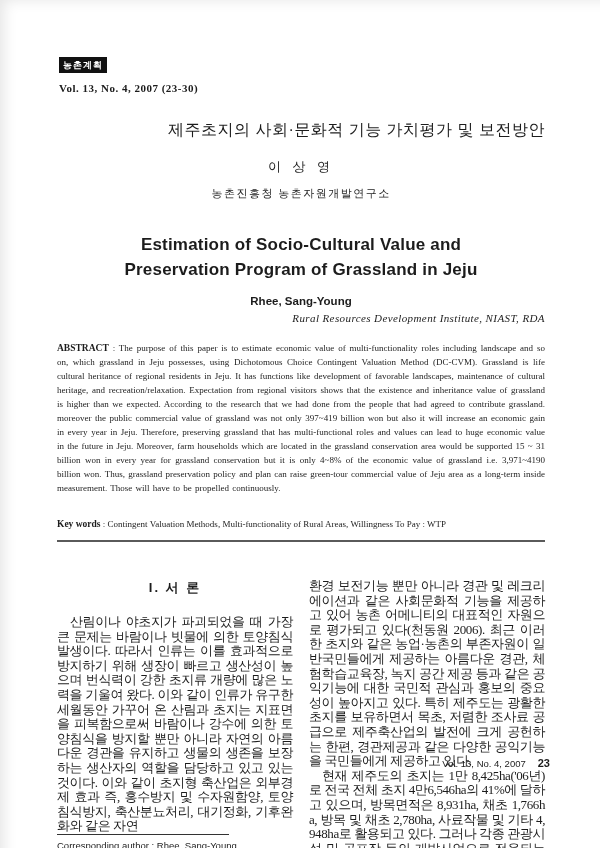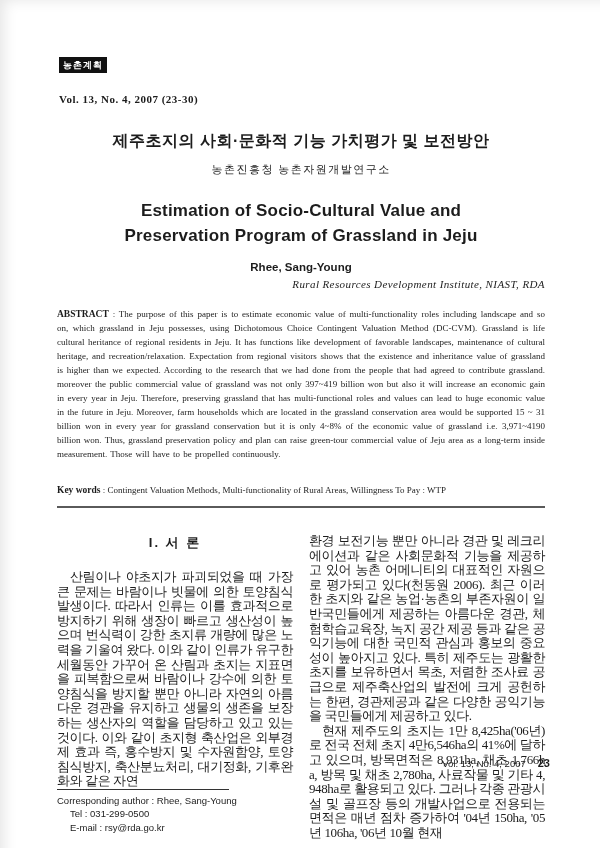--- a/index.html
+++ b/index.html
@@ -22,51 +22,51 @@
     background: #111;
     color: #fff;
     font-family: "Liberation Sans", "DejaVu Sans", sans-serif;
     font-weight: bold;
     font-size: 9px;
     letter-spacing: 1px;
     padding: 2px 4px 1px 4px;
     margin-left: 2px;
   }
   .vol-line {
-    margin-top: 20px;
+    margin-top: 9px;
     margin-left: 2px;
     font-weight: bold;
     font-size: 11px;
     letter-spacing: 0.5px;
   }
 
   .title-ko {
     margin-top: 26px;
-    text-align: center;
+    text-align: right;
     font-family: "Liberation Sans", "DejaVu Sans", sans-serif;
-    font-weight: bold;
+    font-weight: normal;
     font-size: 16px;
     letter-spacing: 0.5px;
   }
   .author-ko {
     margin-top: 17px;
     text-align: center;
     font-family: "Liberation Sans", "DejaVu Sans", sans-serif;
     font-size: 13px;
     letter-spacing: 4px;
   }
   .affil-ko {
     margin-top: 10px;
     text-align: center;
     font-size: 11px;
     letter-spacing: 1.5px;
   }
 
   .title-en {
-    margin-top: 21px;
+    margin-top: 31px;
     text-align: center;
     font-family: "Liberation Sans", "DejaVu Sans", sans-serif;
     font-weight: bold;
     font-size: 17px;
     line-height: 25px;
     letter-spacing: 0.2px;
   }
   .author-en {
     margin-top: 13px;
     text-align: center;
@@ -97,21 +97,21 @@
     text-align: left;
   }
 
   .rule {
     margin-top: 11px;
     height: 2px;
     background: #5a5a5a;
   }
 
   .columns {
-    margin-top: 26px;
+    margin-top: 37px;
     display: flex;
     gap: 16px;
     height: 260px;
   }
   .col { width: 237px; display: flex; flex-direction: column; }
 
   .section-heading {
     text-align: center;
     font-family: "Liberation Sans", "DejaVu Sans", sans-serif;
     font-weight: bold;
@@ -153,20 +153,21 @@
 </head>
 <body>
 
 <div class="page">
   <div class="content">
 
     <div class="badge">농촌계획</div>
     <div class="vol-line">Vol. 13, No. 4, 2007 (23-30)</div>
 
     <h1 class="title-ko">제주초지의 사회·문화적 기능 가치평가 및 보전방안</h1>
+    <div class="author-ko">이 상 영</div>
     <div class="affil-ko">농촌진흥청 농촌자원개발연구소</div>
 
     <h2 class="title-en"><span>Estimation of Socio-Cultural Value and</span><br><span>Preservation Program of Grassland in Jeju</span></h2>
     <div class="author-en">Rhee, Sang-Young</div>
     <div class="affil-en">Rural Resources Development Institute, NIAST, RDA</div>
 
     <p class="abstract"><b>ABSTRACT</b><span> : The purpose of this paper is to estimate economic value of multi-functionality roles including landscape and so on, which grassland in Jeju possesses, using Dichotomous Choice Contingent Valuation Method (DC-CVM). Grassland is life cultural heritance of regional residents in Jeju. It has functions like development of favorable landscapes, maintenance of cultural heritage, and recreation/relaxation. Expectation from regional visitors shows that the existence and inheritance value of grassland is higher than we expected. According to the research that we had done from the people that had agreed to contribute grassland. moreover the public commercial value of grassland was not only 397~419 billion won but also it will increase an economic gain in every year in Jeju. Therefore, preserving grassland that has multi-functional roles and values can lead to huge economic value in the future in Jeju. Moreover, farm households which are located in the grassland conservation area would be supported 15 ~ 31 billion won in every year for grassland conservation but it is only 4~8% of the economic value of grassland i.e. 3,971~4190 billion won. Thus, grassland preservation policy and plan can raise green-tour commercial value of Jeju area as a long-term inside measurement. Those will have to be propelled continuously.</span></p>
 
     <p class="keywords"><b>Key words</b><span> : Contingent Valuation Methods, Multi-functionality of Rural Areas, Willingness To Pay : WTP</span></p>
 

